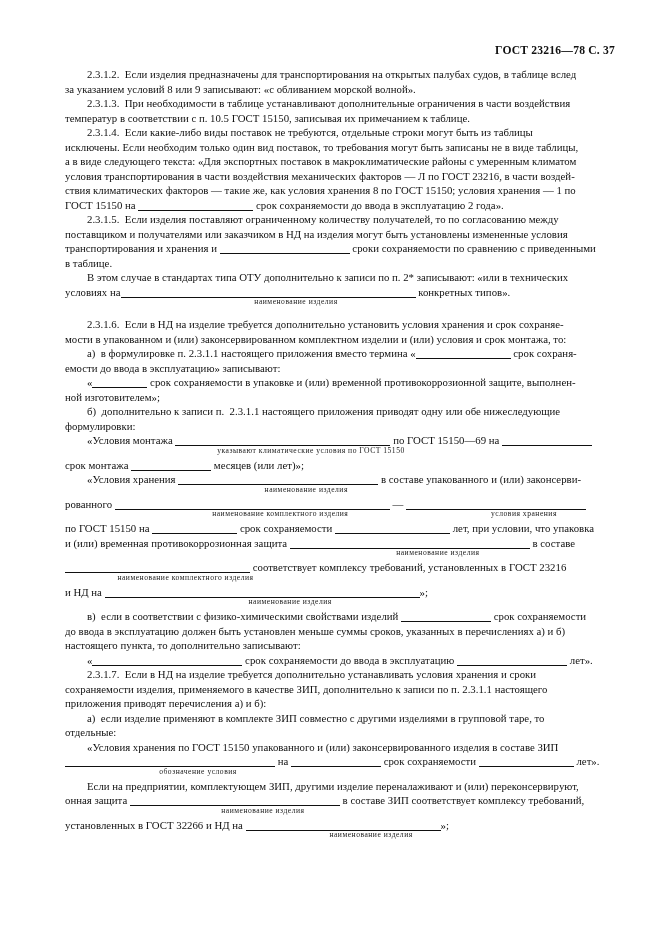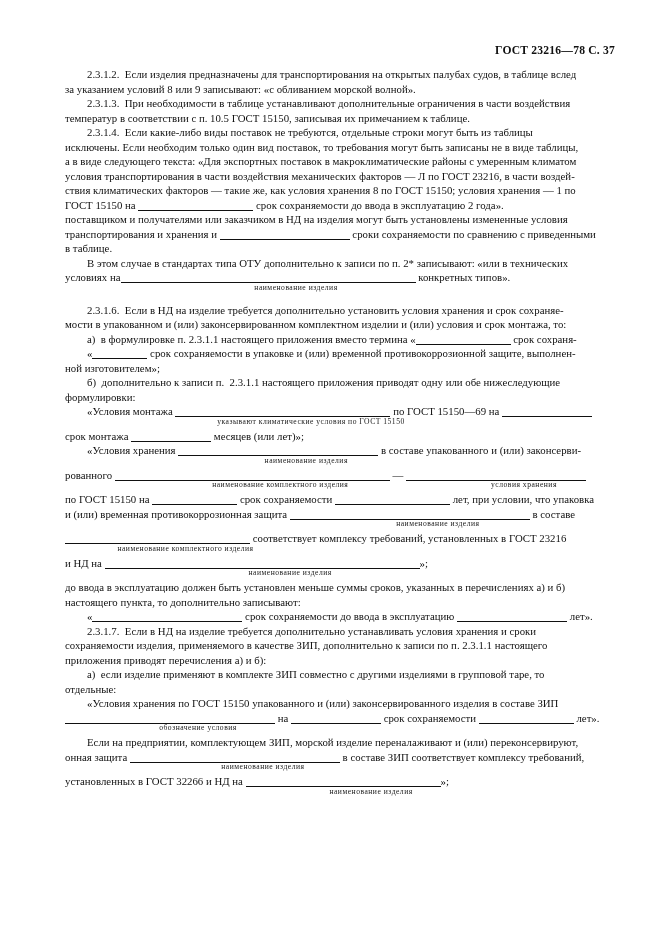--- a/index.html
+++ b/index.html
@@ -56,47 +56,50 @@
       <div class="line indent"><span>2.3.1.2.  Если изделия предназначены для транспортирования на открытых палубах судов, в таблице вслед</span></div>
       <div class="line"><span>за указанием условий 8 или 9 записывают: «с обливанием морской волной».</span></div>
       <div class="line indent"><span>2.3.1.3.  При необходимости в таблице устанавливают дополнительные ограничения в части воздействия</span></div>
       <div class="line"><span>температур в соответствии с п. 10.5 ГОСТ 15150, записывая их примечанием к таблице.</span></div>
       <div class="line indent"><span>2.3.1.4.  Если какие-либо виды поставок не требуются, отдельные строки могут быть из таблицы</span></div>
       <div class="line"><span>исключены. Если необходим только один вид поставок, то требования могут быть записаны не в виде таблицы,</span></div>
       <div class="line"><span>а в виде следующего текста: «Для экспортных поставок в макроклиматические районы с умеренным климатом</span></div>
       <div class="line"><span>условия транспортирования в части воздействия механических факторов — Л по ГОСТ 23216, в части воздей-</span></div>
       <div class="line"><span>ствия климатических факторов — такие же, как условия хранения 8 по ГОСТ 15150; условия хранения — 1 по</span></div>
       <div class="line"><span>ГОСТ 15150 на </span><span class="blank" style="width: 115px;"></span><span> срок сохраняемости до ввода в эксплуатацию 2 года».</span></div>
+      <div class="line indent"><span>2.3.1.5.  Если изделия поставляют ограниченному количеству получателей, то по согласованию между</span></div>
       <div class="line"><span>поставщиком и получателями или заказчиком в НД на изделия могут быть установлены измененные условия</span></div>
       <div class="line"><span>транспортирования и хранения и </span><span class="blank" style="width: 130px;"></span><span> сроки сохраняемости по сравнению с приведенными</span></div>
       <div class="line"><span>в таблице.</span></div>
       <div class="line indent"><span>В этом случае в стандартах типа ОТУ дополнительно к записи по п. 2* записывают: «или в технических</span></div>
       <div class="line has-cap"><span>условиях на</span><span class="blank" style="width: 295px;"><span class="cap">наименование изделия</span></span><span> конкретных типов».</span></div>
       <div class="line indent" style="margin-top: 18px;"><span>2.3.1.6.  Если в НД на изделие требуется дополнительно установить условия хранения и срок сохраняе-</span></div>
       <div class="line"><span>мости в упакованном и (или) законсервированном комплектном изделии и (или) условия и срок монтажа, то:</span></div>
       <div class="line indent"><span>а)  в формулировке п. 2.3.1.1 настоящего приложения вместо термина «</span><span class="blank" style="width: 95px;"></span><span> срок сохраня-</span></div>
+      <div class="line"><span>емости до ввода в эксплуатацию» записывают:</span></div>
       <div class="line indent"><span>«</span><span class="blank" style="width: 55px;"></span><span> срок сохраняемости в упаковке и (или) временной противокоррозионной защите, выполнен-</span></div>
       <div class="line"><span>ной изготовителем»;</span></div>
       <div class="line indent"><span>б)  дополнительно к записи п.  2.3.1.1 настоящего приложения приводят одну или обе нижеследующие</span></div>
       <div class="line"><span>формулировки:</span></div>
       <div class="line indent has-cap"><span>«Условия монтажа </span><span class="blank" style="width: 215px;"><span class="cap">указывают климатические условия по ГОСТ 15150</span></span><span> по ГОСТ 15150—69 на </span><span class="blank" style="width: 90px;"></span></div>
       <div class="line"><span>срок монтажа </span><span class="blank" style="width: 80px;"></span><span> месяцев (или лет)»;</span></div>
       <div class="line indent has-cap"><span>«Условия хранения </span><span class="blank" style="width: 200px;"><span class="cap">наименование изделия</span></span><span> в составе упакованного и (или) законсерви-</span></div>
       <div class="line has-cap"><span>рованного </span><span class="blank" style="width: 275px;"><span class="cap">наименование комплектного изделия</span></span><span> — </span><span class="blank" style="width: 180px;"><span class="cap">условия хранения</span></span></div>
       <div class="line"><span>по ГОСТ 15150 на </span><span class="blank" style="width: 85px;"></span><span> срок сохраняемости </span><span class="blank" style="width: 115px;"></span><span> лет, при условии, что упаковка</span></div>
       <div class="line has-cap"><span>и (или) временная противокоррозионная защита </span><span class="blank" style="width: 240px;"><span class="cap">наименование изделия</span></span><span> в составе</span></div>
       <div class="line has-cap"><span class="blank" style="width: 185px;"><span class="cap">наименование комплектного изделия</span></span><span> соответствует комплексу требований, установленных в ГОСТ 23216</span></div>
       <div class="line has-cap"><span>и НД на </span><span class="blank" style="width: 315px;"><span class="cap">наименование изделия</span></span><span>»;</span></div>
+      <div class="line indent" style="margin-top: 5px;"><span>в)  если в соответствии с физико-химическими свойствами изделий </span><span class="blank" style="width: 90px;"></span><span> срок сохраняемости</span></div>
       <div class="line"><span>до ввода в эксплуатацию должен быть установлен меньше суммы сроков, указанных в перечислениях а) и б)</span></div>
       <div class="line"><span>настоящего пункта, то дополнительно записывают:</span></div>
       <div class="line indent"><span>«</span><span class="blank" style="width: 150px;"></span><span> срок сохраняемости до ввода в эксплуатацию </span><span class="blank" style="width: 110px;"></span><span> лет».</span></div>
       <div class="line indent"><span>2.3.1.7.  Если в НД на изделие требуется дополнительно устанавливать условия хранения и сроки</span></div>
       <div class="line"><span>сохраняемости изделия, применяемого в качестве ЗИП, дополнительно к записи по п. 2.3.1.1 настоящего</span></div>
       <div class="line"><span>приложения приводят перечисления а) и б):</span></div>
       <div class="line indent"><span>а)  если изделие применяют в комплекте ЗИП совместно с другими изделиями в групповой таре, то</span></div>
       <div class="line"><span>отдельные:</span></div>
       <div class="line indent"><span>«Условия хранения по ГОСТ 15150 упакованного и (или) законсервированного изделия в составе ЗИП</span></div>
       <div class="line has-cap"><span class="blank" style="width: 210px;"><span class="cap">обозначение условия</span></span><span> на </span><span class="blank" style="width: 90px;"></span><span> срок сохраняемости </span><span class="blank" style="width: 95px;"></span><span> лет».</span></div>
-      <div class="line indent" style="margin-top: 5px;"><span>Если на предприятии, комплектующем ЗИП, морской изделие переналаживают и (или) переконсервируют,</span></div>
+      <div class="line indent" style="margin-top: 5px;"><span>Если на предприятии, комплектующем ЗИП, другими изделие переналаживают и (или) переконсервируют,</span></div>
       <div class="line has-cap"><span>онная защита </span><span class="blank" style="width: 210px;"><span class="cap">наименование изделия</span></span><span> в составе ЗИП соответствует комплексу требований,</span></div>
       <div class="line has-cap"><span>установленных в ГОСТ 32266 и НД на </span><span class="blank" style="width: 195px;"><span class="cap">наименование изделия</span></span><span>»;</span></div>
     </div>
 </div>
 
 </body></html>

